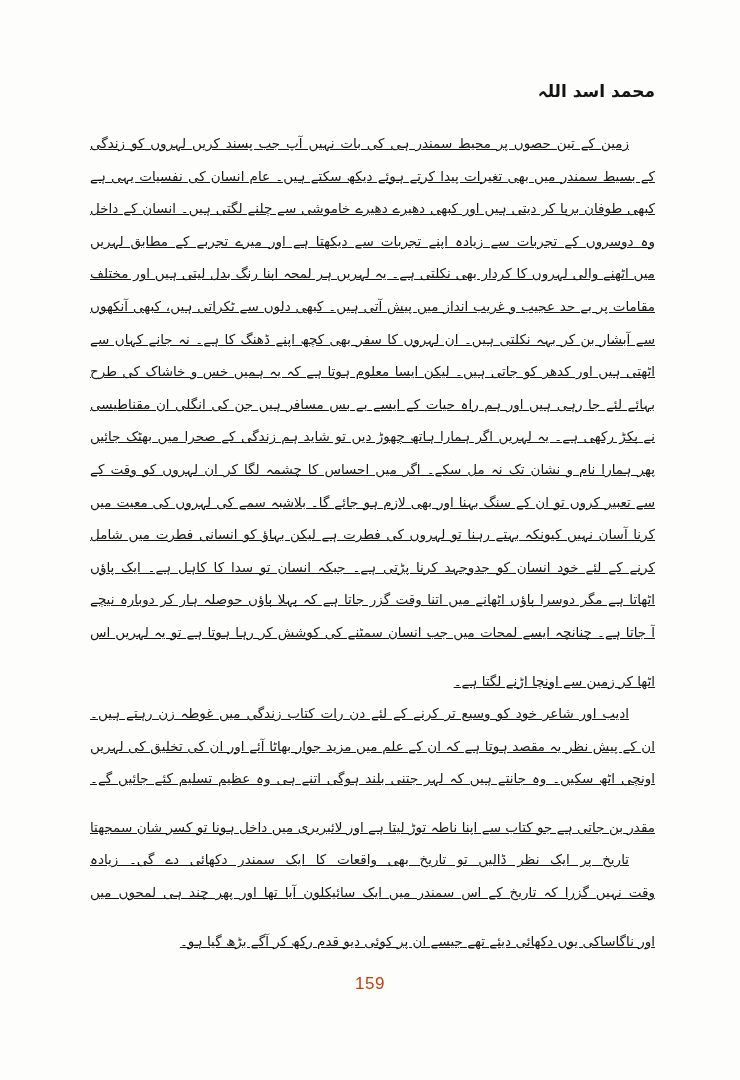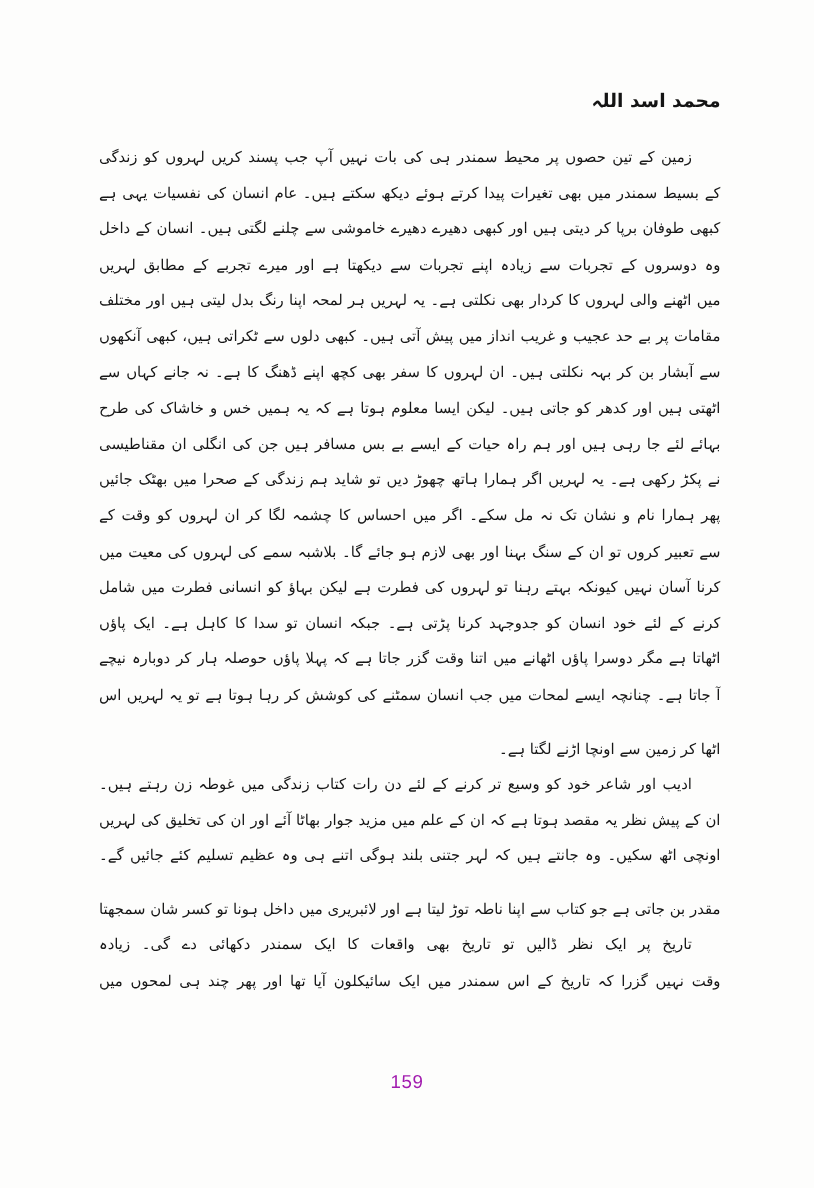--- a/index.html
+++ b/index.html
@@ -42,20 +42,21 @@
     text-align: center;
   }
   .text-body {
     position: absolute;
     top: 127px;
     right: 85px;
     width: 565px;
     direction: rtl;
     font-size: 13.5px;
     color: #161616;
+    text-decoration: underline;
   }
   .paragraph { margin: 0; padding: 0; }
   .line {
     height: 32.6px;
     line-height: 32.6px;
     text-align: justify;
     text-align-last: justify;
     overflow: hidden;
     white-space: normal;
   }
@@ -63,21 +64,21 @@
   .line.last { text-align-last: right; margin-top: 16px; }
   .page-number {
     position: absolute;
     top: 974px;
     left: 0;
     width: 100%;
     text-align: center;
     font-size: 17px;
     letter-spacing: 0.5px;
     font-family: "Liberation Sans", sans-serif;
-    color: #a21caf;
+    color: #c2410c;
   }
 </style>
 </head>
 <body>
 
 <div class="page">
 
   <div class="header">
     <div class="author-name">محمد اسد اللہ</div>
   </div>
@@ -104,18 +105,19 @@
       </div>
       <div class="paragraph">
         <div class="line indent">ادیب اور شاعر خود کو وسیع تر کرنے کے لئے دن رات کتاب زندگی میں غوطہ زن رہتے ہیں۔</div>
         <div class="line">ان کے پیش نظر یہ مقصد ہوتا ہے کہ ان کے علم میں مزید جوار بھاٹا آئے اور ان کی تخلیق کی لہریں اونچی سے</div>
         <div class="line">اونچی اٹھ سکیں۔ وہ جانتے ہیں کہ لہر جتنی بلند ہوگی اتنے ہی وہ عظیم تسلیم کئے جائیں گے۔ موت تو ایسے ادیب کا</div>
         <div class="line last">مقدر بن جاتی ہے جو کتاب سے اپنا ناطہ توڑ لیتا ہے اور لائبریری میں داخل ہونا تو کسر شان سمجھتا ہے۔</div>
       </div>
       <div class="paragraph">
         <div class="line indent">تاریخ پر ایک نظر ڈالیں تو تاریخ بھی واقعات کا ایک سمندر دکھائی دے گی۔ زیادہ</div>
         <div class="line">وقت نہیں گزرا کہ تاریخ کے اس سمندر میں ایک سائیکلون آیا تھا اور پھر چند ہی لمحوں میں ہیروشیما</div>
+        <div class="line last">اور ناگاساکی یوں دکھائی دیئے تھے جیسے ان پر کوئی دیو قدم رکھ کر آگے بڑھ گیا ہو۔</div>
       </div>
     </div>
 
   <div class="page-number">159</div>
 
 </div>
 
 </body></html>

